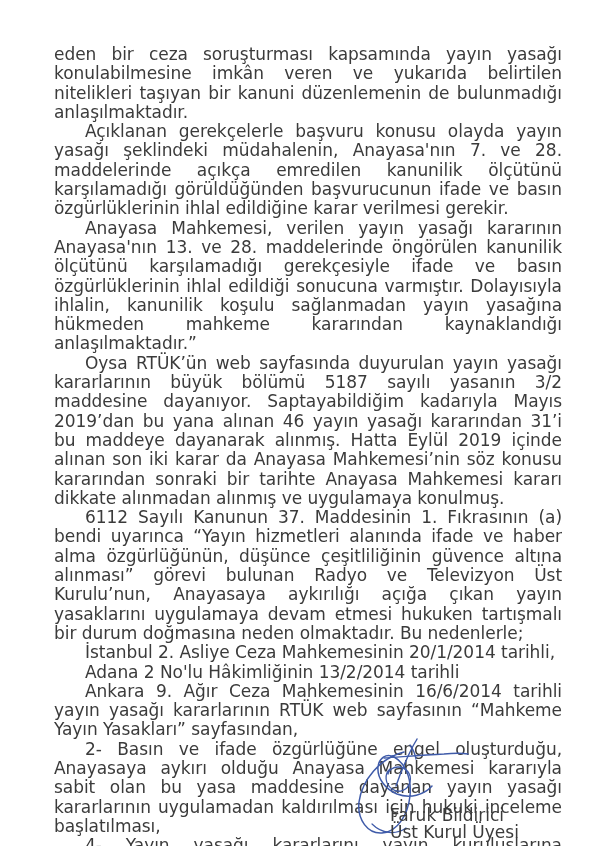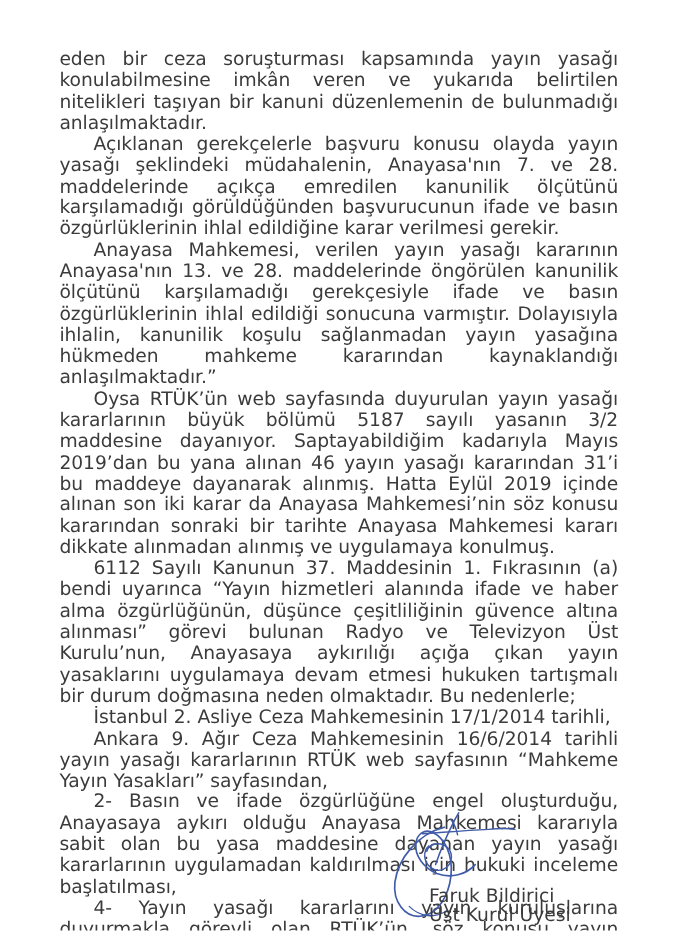--- a/index.html
+++ b/index.html
@@ -86,21 +86,22 @@
 <body>
 
 <div id="page">
 
   <div id="text-block">
     <p class="para noindent">eden bir ceza soruşturması kapsamında yayın yasağı konulabilmesine imkân veren ve yukarıda belirtilen nitelikleri taşıyan bir kanuni düzenlemenin de bulunmadığı anlaşılmaktadır.</p>
     <p class="para indent">Açıklanan gerekçelerle başvuru konusu olayda yayın yasağı şeklindeki müdahalenin, Anayasa'nın 7. ve 28. maddelerinde açıkça emredilen kanunilik ölçütünü karşılamadığı görüldüğünden başvurucunun ifade ve basın özgürlüklerinin ihlal edildiğine karar verilmesi gerekir.</p>
     <p class="para indent">Anayasa Mahkemesi, verilen yayın yasağı kararının Anayasa'nın 13. ve 28. maddelerinde öngörülen kanunilik ölçütünü karşılamadığı gerekçesiyle ifade ve basın özgürlüklerinin ihlal edildiği sonucuna varmıştır. Dolayısıyla ihlalin, kanunilik koşulu sağlanmadan yayın yasağına hükmeden mahkeme kararından kaynaklandığı anlaşılmaktadır.”</p>
     <p class="para indent">Oysa RTÜK’ün web sayfasında duyurulan yayın yasağı kararlarının büyük bölümü 5187 sayılı yasanın 3/2 maddesine dayanıyor. Saptayabildiğim kadarıyla Mayıs 2019’dan bu yana alınan 46 yayın yasağı kararından 31’i bu maddeye dayanarak alınmış.  Hatta Eylül 2019 içinde alınan son iki karar da Anayasa Mahkemesi’nin söz konusu kararından sonraki bir tarihte Anayasa Mahkemesi kararı dikkate alınmadan alınmış ve uygulamaya konulmuş.</p>
     <p class="para indent">6112 Sayılı Kanunun 37. Maddesinin 1. Fıkrasının (a) bendi uyarınca “Yayın hizmetleri alanında ifade ve haber alma özgürlüğünün, düşünce çeşitliliğinin güvence altına alınması” görevi bulunan Radyo ve Televizyon Üst Kurulu’nun, Anayasaya aykırılığı açığa çıkan yayın yasaklarını uygulamaya devam etmesi hukuken tartışmalı bir durum doğmasına neden olmaktadır. Bu nedenlerle;</p>
-    <p class="para list">İstanbul 2. Asliye Ceza Mahkemesinin 17/1/2014 tarihli,</p>
+    <p class="para list">İstanbul 2. Asliye Ceza Mahkemesinin 20/1/2014 tarihli,</p>
+    <p class="para list">Adana 2 No'lu Hâkimliğinin 13/2/2014 tarihli</p>
     <p class="para indent">Ankara 9. Ağır Ceza Mahkemesinin 16/6/2014 tarihli yayın yasağı kararlarının RTÜK web sayfasının “Mahkeme Yayın Yasakları” sayfasından,</p>
     <p class="para indent">2- Basın ve ifade özgürlüğüne engel oluşturduğu, Anayasaya aykırı olduğu Anayasa Mahkemesi kararıyla sabit olan bu yasa maddesine dayanan yayın yasağı kararlarının uygulamadan kaldırılması için hukuki inceleme başlatılması,</p>
     <p class="para indent">4- Yayın yasağı kararlarını yayın kuruluşlarına duyurmakla görevli olan RTÜK’ün, söz konusu yayın yasaklarına karşı hukuki girişimlerde bulunmayı ve tıpkı kanalların reklam gelirlerinin artırılması ile sağlıksız ürünlerin tanıtımını yapan kanalların durdurulması gibi konularda yaptığı gibi- hükümet nezdinde temaslar yürütmeyi de görev kabul etmesi,</p>
     <p class="para tail-indent">hususlarında gereğinin yapılmasını arz ve talep ederim. 25 Ekim 2019</p>
   </div>
 
   <div id="signature-area">
 
     <svg id="signature-mark" viewBox="0 0 130 108" xmlns="http://www.w3.org/2000/svg">
       <g fill="none" stroke="#3f5ba9" stroke-linecap="round" stroke-linejoin="round">

